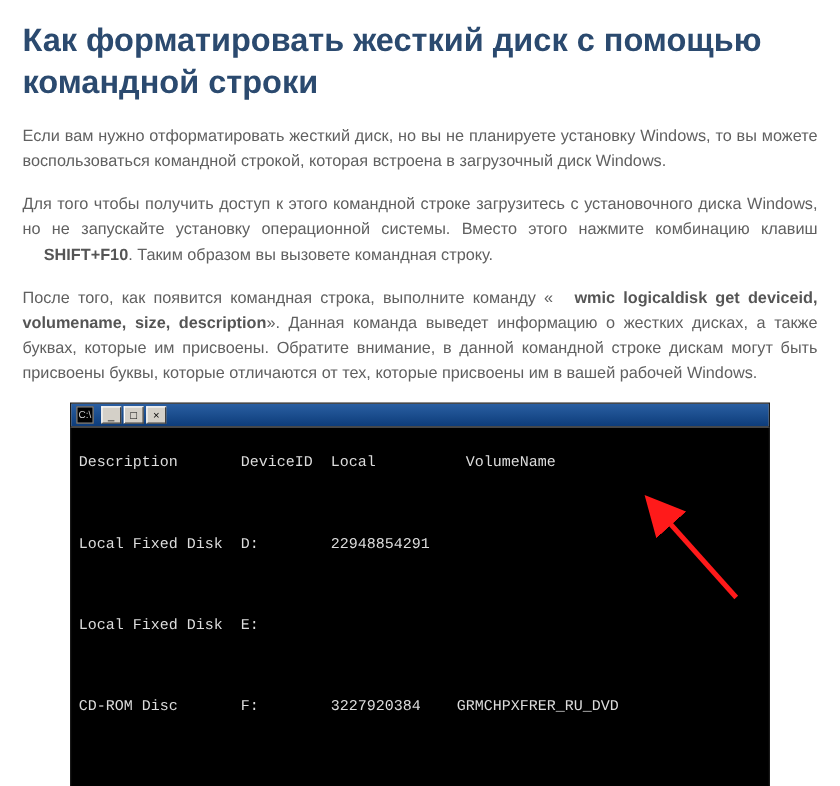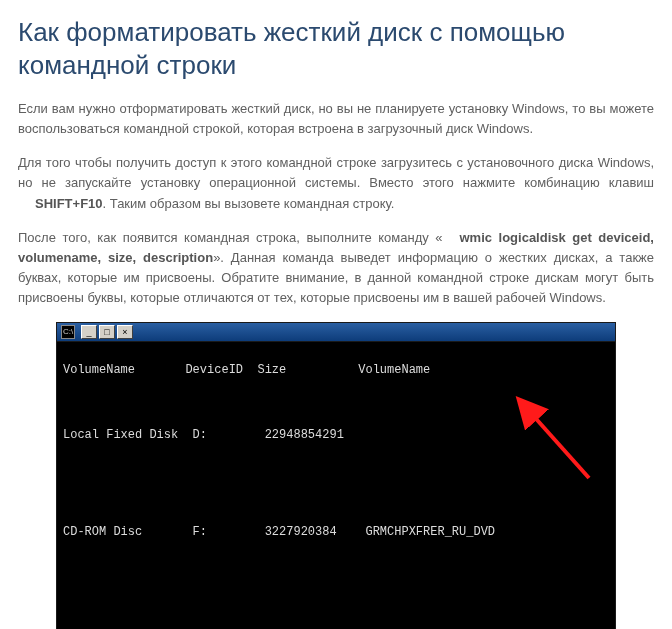--- a/index.html
+++ b/index.html
@@ -7,21 +7,21 @@
     padding: 16px 18px;
     font-family: Arial, Helvetica, sans-serif;
     color: #555555;
     background: #ffffff;
     width: 636px;
   }
   h1 {
     font-family: "Trebuchet MS", Arial, sans-serif;
     color: #2b4a6f;
     font-size: 26px;
-    font-weight: normal;
+    font-weight: bold;
     line-height: 1.25;
     margin: 0 0 18px 0;
   }
   p.body-text {
     font-size: 13px;
     line-height: 1.55;
     text-align: justify;
     margin: 0 0 14px 0;
     color: #606060;
   }
@@ -120,24 +120,25 @@
 <div class="cmd-wrap">
   <div class="titlebar">
     <div class="sysicon">C:\</div>
     <div class="btns">
       <div class="btn">_</div>
       <div class="btn">□</div>
       <div class="btn">×</div>
     </div>
   </div>
   <div class="terminal">
-<span class="row">VolumeName       DeviceID  Size          VolumeName</span>
+<span class="row">Description       DeviceID  Local          VolumeName</span>
 <span class="row"> </span>
 <span class="row">Local Fixed Disk  D:        22948854291</span>
 <span class="row"> </span>
+<span class="row">Local Fixed Disk  E:</span>
 <span class="row"> </span>
 <span class="row">CD-ROM Disc       F:        3227920384    GRMCHPXFRER_RU_DVD</span>
 
 
 
 
 
     <svg class="arrow" width="90" height="90" viewBox="0 0 90 90">
       <defs>
         <marker id="ah" markerWidth="8" markerHeight="8" refX="6" refY="4" orient="auto">

